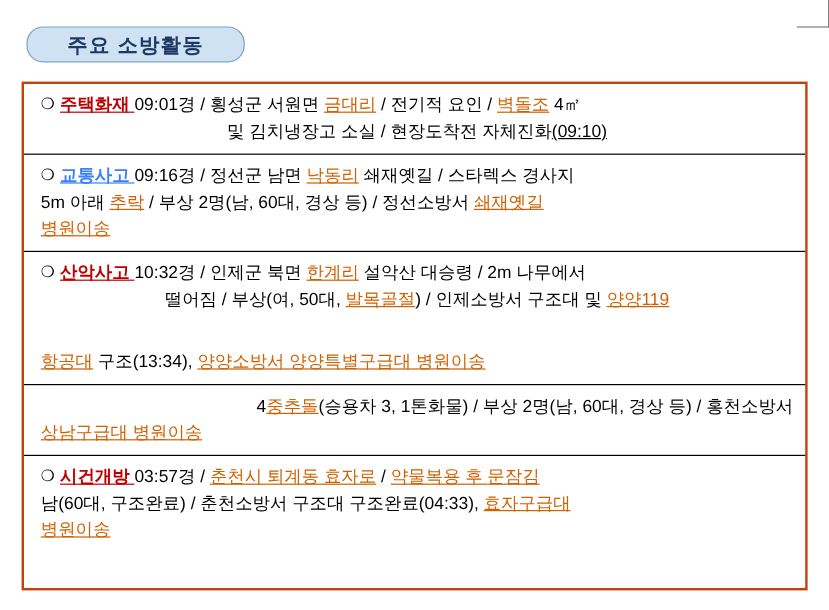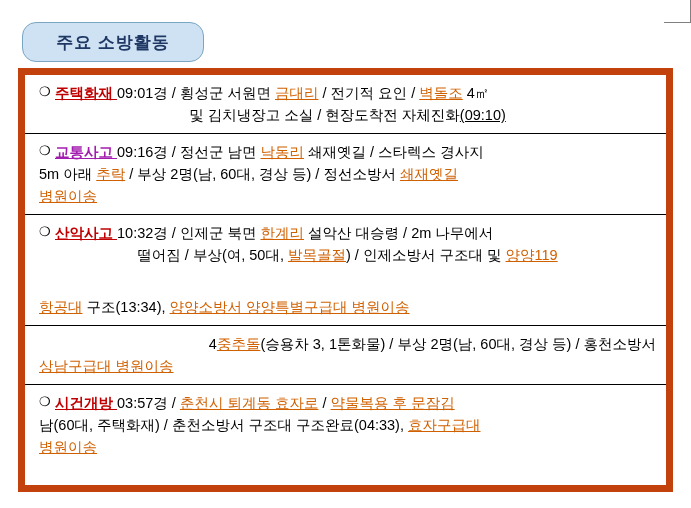--- a/index.html
+++ b/index.html
@@ -24,21 +24,21 @@
     height: 22px;
   }
   .crop-tl { top: 0; left: 0; border-width: 0; }
   .crop-tr { top: 0; right: 0; border-width: 0 1px 1px 0; }
 
   .title-banner {
     position: absolute;
     top: 22px;
     left: 22px;
     width: 182px;
-    height: 40px;
+    height: 30px;
     background: #cfe2f3;
     border: 1px solid #7aa6c2;
     border-radius: 14px;
     box-sizing: border-box;
     display: flex;
     align-items: center;
     justify-content: center;
   }
   .title-banner .title-text {
     font-size: 17px;
@@ -46,21 +46,21 @@
     color: #1f3864;
     letter-spacing: 1px;
   }
 
   .content-box {
     position: absolute;
     top: 68px;
     left: 18px;
     width: 655px;
     height: 424px;
-    border: 7px solid #c2410c;
+    border: 2px solid #c2410c;
     box-sizing: border-box;
     background: #ffffff;
   }
 
   .entry {
     border-bottom: 1px solid #000000;
     padding: 7px 10px 7px 14px;
     box-sizing: border-box;
   }
   .entry:last-child {
@@ -80,21 +80,21 @@
     color: #000000;
     vertical-align: top;
   }
 
   .cat {
     font-weight: bold;
     color: #c00000;
     text-decoration: underline;
   }
   .cat.blue {
-    color: #a21caf;
+    color: #3b82f6;
   }
 
   .hl-orange {
     color: #d06000;
     text-decoration: underline;
   }
   .hl-plain-u {
     text-decoration: underline;
   }
   .sep {
@@ -125,16 +125,16 @@
       <div class="entry-line"><span class="bullet">❍</span><span class="cat">산악사고 </span><span>10:32경</span><span class="sep"> / </span><span>인제군 북면 </span><span class="hl-orange">한계리</span><span> 설악산 대승령</span><span class="sep"> / </span><span>2m 나무에서</span></div>
       <div class="entry-line" style="padding-left: 0px; text-align: center;"><span>떨어짐</span><span class="sep"> / </span><span>부상(여, 50대, </span><span class="hl-orange">발목골절</span><span>)</span><span class="sep"> / </span><span>인제소방서 구조대 및 </span><span class="hl-orange">양양119</span></div>
       <div class="entry-line" style="padding-left: 0px; margin-top: 30px;"><span class="hl-orange">항공대</span><span> 구조(13:34), </span><span class="hl-orange">양양소방서 양양특별구급대 병원이송</span></div>
     </div>
     <div class="entry">
       <div class="entry-line" style="padding-left: 0px; text-align: right;"><span>4</span><span class="hl-orange">중추돌</span><span>(승용차 3, 1톤화물)</span><span class="sep"> / </span><span>부상 2명(남, 60대, 경상 등)</span><span class="sep"> / </span><span>홍천소방서</span></div>
       <div class="entry-line" style="padding-left: 0px;"><span class="hl-orange">상남구급대 병원이송</span></div>
     </div>
     <div class="entry">
       <div class="entry-line"><span class="bullet">❍</span><span class="cat">시건개방 </span><span>03:57경</span><span class="sep"> / </span><span class="hl-orange">춘천시 퇴계동 효자로</span><span class="sep"> / </span><span class="hl-orange">약물복용 후 </span><span class="hl-orange">문잠김</span></div>
-      <div class="entry-line" style="padding-left: 0px;"><span>남(60대, 주택화재)</span><span class="sep"> / </span><span>춘천소방서 구조대 구조완료(04:33), </span><span class="hl-orange">효자구급대</span></div>
+      <div class="entry-line" style="padding-left: 0px;"><span>남(60대, 구조완료)</span><span class="sep"> / </span><span>춘천소방서 구조대 구조완료(04:33), </span><span class="hl-orange">효자구급대</span></div>
       <div class="entry-line" style="padding-left: 0px;"><span class="hl-orange">병원이송</span></div>
     </div>
   </div>
 
 </body></html>

